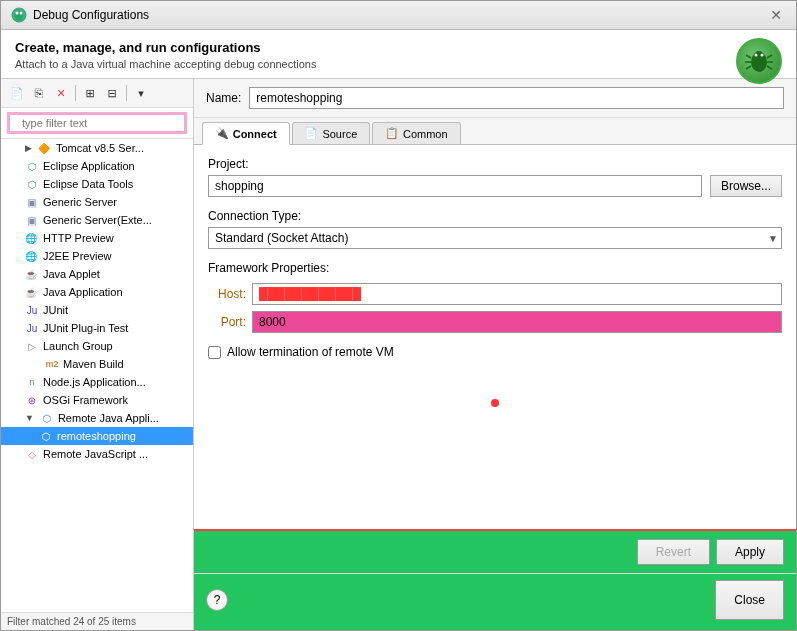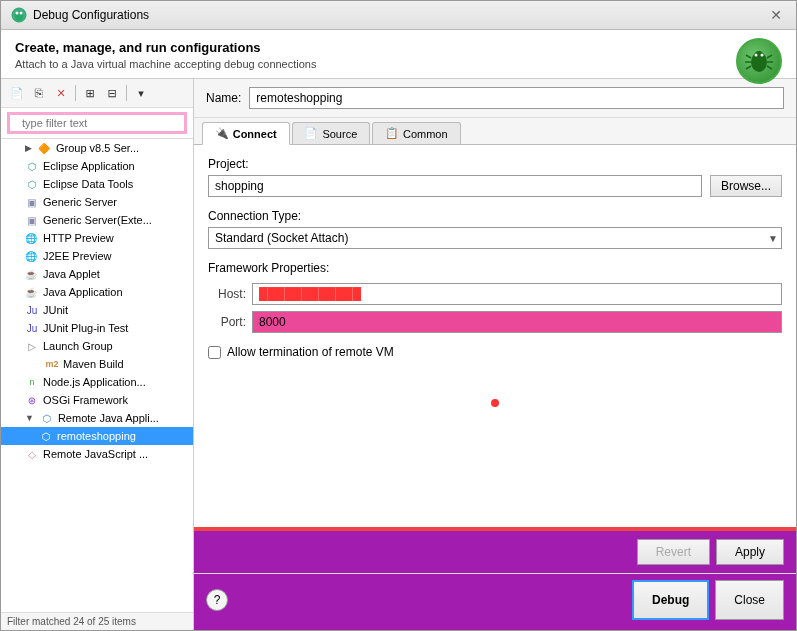--- a/index.html
+++ b/index.html
@@ -314,21 +314,21 @@
       margin-top: 4px;
     }
     .prop-row {
       display: flex;
       align-items: center;
       margin-bottom: 6px;
       gap: 6px;
     }
     .prop-label {
       font-size: 12px;
-      color: #404040;
+      color: #a16207;
       width: 38px;
       text-align: right;
       flex-shrink: 0;
     }
     .prop-input {
       flex: 1;
       padding: 3px 6px;
       border: 1px solid #999;
       font-size: 12px;
       outline: none;
@@ -350,22 +350,22 @@
     }
     .red-dot {
       width: 8px;
       height: 8px;
       border-radius: 50%;
       background: #ff3333;
       margin: 20px auto;
     }
     
     .bottom-area {
-      background: #a21caf;
-      border-top: 4px solid #ef4444;
+      background: #22c55e;
+      border-top: 2px solid #ef4444;
     }
     .action-row {
       display: flex;
       justify-content: flex-end;
       padding: 8px 12px;
       gap: 6px;
     }
     .action-btn {
       padding: 5px 18px;
       border: 1px solid #999;
@@ -487,21 +487,21 @@
 
       <div class="filter-box">
         <input class="filter-input" type="text" placeholder="type filter text" style="">
       </div>
 
       <div class="tree-list">
 
         <div class="tree-item indented">
           <span class="expand-arrow">▶</span>
           <span class="item-icon tomcat">🔶</span>
-          <span>Group v8.5 Ser...</span>
+          <span>Tomcat v8.5 Ser...</span>
         </div>
 
         <div class="tree-item indented">
           <span class="item-icon eclipse">⬡</span>
           <span>Eclipse Application</span>
         </div>
 
         <div class="tree-item indented">
           <span class="item-icon eclipse">⬡</span>
           <span>Eclipse Data Tools</span>
@@ -656,21 +656,20 @@
       </div>
 
       <div class="bottom-area">
         <div class="action-row">
           <button class="action-btn" disabled="">Revert</button>
           <button class="action-btn">Apply</button>
         </div>
         <div class="bottom-row">
           <button class="help-btn">?</button>
           <div class="main-btns">
-            <button class="debug-btn">Debug</button>
             <button class="close-btn">Close</button>
           </div>
         </div>
       </div>
 
     </div>
   </div>
 
 </div>
 

